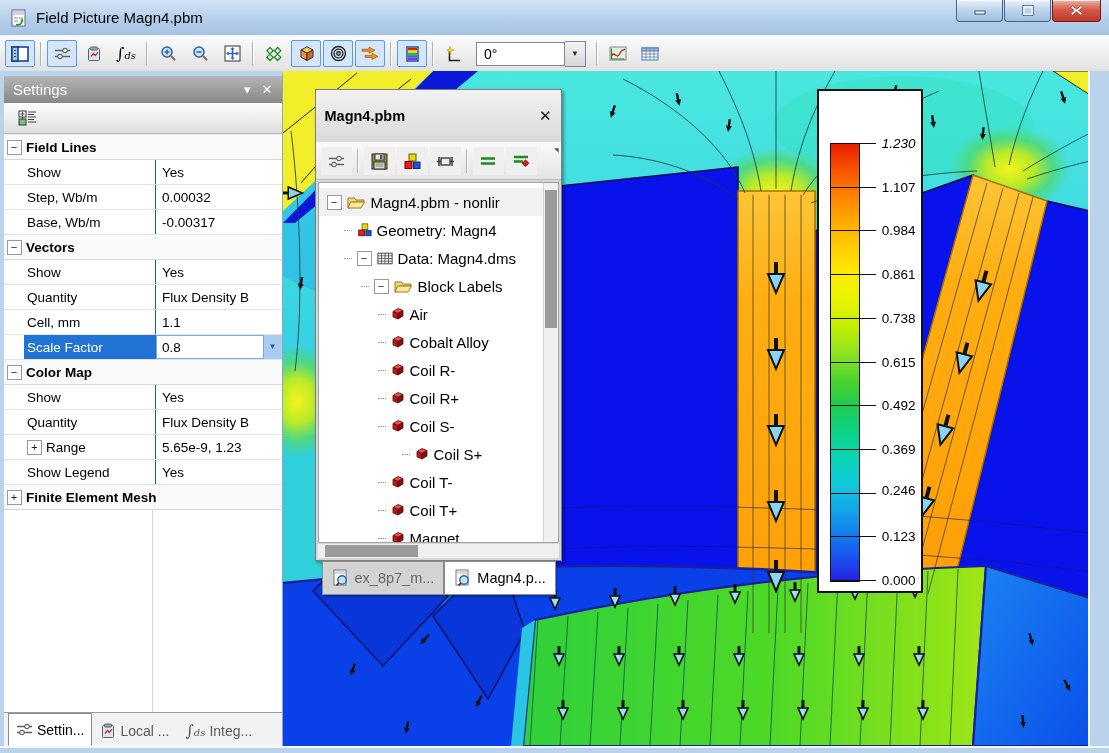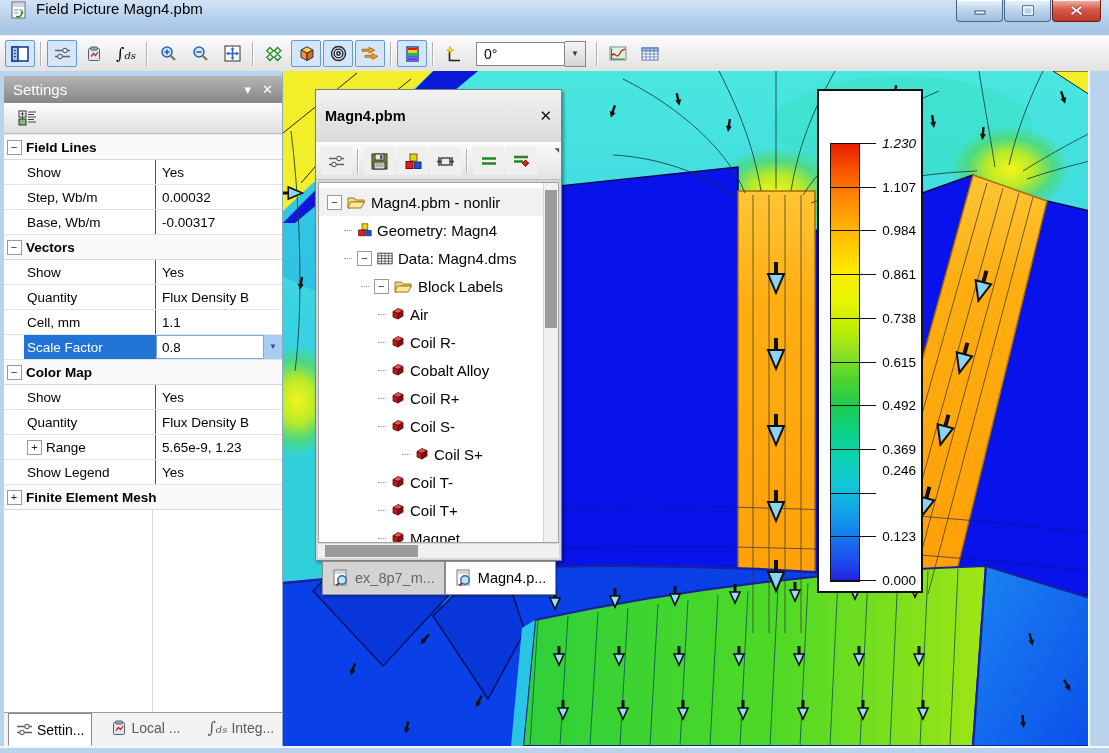--- a/index.html
+++ b/index.html
@@ -2,21 +2,21 @@
 <html><head>
 <meta charset="utf-8">
 <style>
   html,body{margin:0;padding:0}
   body{
     width:1109px;height:753px;position:relative;overflow:hidden;
     background:#b9d3ec;font-family:"Liberation Sans",sans-serif;color:#000;
     -webkit-font-smoothing:antialiased;
   }
   
-  .titlebar{height:35px;display:flex;align-items:flex-start;gap:7px;padding-left:9px;
+  .titlebar{height:35px;display:flex;align-items:center;gap:7px;padding-left:9px;
     background:linear-gradient(#d3e3f5,#b2cde9 60%,#a7c4e4);}
   .titlebar .title{font-size:15px;}
   .winbtns{position:absolute;top:0;right:8px;display:flex;gap:1px;z-index:50}
   .winbtn{width:45px;height:21px;border:1px solid #45668c;border-top:none;border-radius:0 0 4px 4px;
     background:linear-gradient(#eaf3fc,#bfd6ec 45%,#9fbfdf);display:flex;align-items:center;justify-content:center;
     box-shadow:inset 0 1px 0 rgba(255,255,255,.8);cursor:default}
   .winbtn.close{width:47px;border-color:#6e1a12;
     background:linear-gradient(#f0b5a8,#d65a49 45%,#bb3a2a);}
   
   .toolbar{height:35px;display:flex;align-items:center;gap:2px;padding:0 5px;
@@ -52,22 +52,22 @@
   .pg-row.group{font-weight:bold;background:#fafafa;border-bottom:1px solid #d8d8d8}
   .pg-row.group .pg-glabel{flex:1;display:flex;align-items:center;padding-left:2px}
   .pg-row.selected .pg-label{background:#2273d6;color:#fff;border-right-color:#2273d6}
   .pg-row.selected .pg-value{outline:1px solid #79a9de;outline-offset:-1px;padding-right:0}
   .dd-btn{position:absolute;right:0;top:0;bottom:0;width:18px;background:#a9ccf3;border-left:1px solid #79a9de;
     display:flex;align-items:center;justify-content:center;font-size:8px;color:#2c588c}
   .expander{width:13px;height:13px;flex:none;border:1px solid #999;background:#fff;display:flex;align-items:center;
     justify-content:center;font-size:11px;line-height:10px;color:#222;font-weight:normal}
   .pg-filler{flex:1;position:relative}
   .pg-filler::before{content:'';position:absolute;left:148px;top:0;bottom:0;width:1px;background:#d6d6d6}
-  .sp-tabs{height:33px;flex:none;border-top:1px solid #9c9c9c;background:#f2f2f2;display:flex;align-items:flex-start;
-    padding-left:4px;gap:11px}
+  .sp-tabs{height:33px;flex:none;border-top:1px solid #9c9c9c;background:#f2f2f2;display:flex;align-items:flex-end;
+    padding-left:4px;gap:0}
   .sp-tab{height:28px;display:flex;align-items:center;gap:4px;padding:0 7px;font-size:14px;color:#5a5a5a;
     border:1px solid transparent;white-space:nowrap}
   .sp-tab.active{background:#fff;border-color:#8a8a8a;border-bottom-color:#fff;color:#000;height:31px}
   
   .field-area{position:relative;width:807px;height:675px;overflow:hidden;background:#2fd0dc}
   .fieldpic{position:absolute;left:0;top:0;width:807px;height:675px}
   .right-border{width:19px;background:#b9d3ec;border-left:2px solid #f4f8fc}
   .bottom-strip{height:8px;background:#b9d3ec;border-top:2px solid #f4f8fc}
   
   .tool-window{position:absolute;left:32px;top:18px;width:247px;height:472px;z-index:20;
@@ -673,21 +673,21 @@
           <div class="ltick-label" style="top: 183.1px;">0.861</div>
           <div class="ltick" style="top: 226.8px;"></div>
           <div class="ltick-label" style="top: 226.8px;">0.738</div>
           <div class="ltick" style="top: 270.5px;"></div>
           <div class="ltick-label" style="top: 270.5px;">0.615</div>
           <div class="ltick" style="top: 314.2px;"></div>
           <div class="ltick-label" style="top: 314.2px;">0.492</div>
           <div class="ltick" style="top: 357.9px;"></div>
           <div class="ltick-label" style="top: 357.9px;">0.369</div>
           <div class="ltick" style="top: 401.6px;"></div>
-          <div class="ltick-label" style="top: 379px;">0.246</div>
+          <div class="ltick-label" style="top: 399px;">0.246</div>
           <div class="ltick" style="top: 445.3px;"></div>
           <div class="ltick-label" style="top: 445.3px;">0.123</div>
           <div class="ltick" style="top: 489px;"></div>
           <div class="ltick-label" style="top: 489px;">0.000</div>
         </div>
     </div>
 
     <div class="tool-window">
       <div class="tw-title">
         <span>Magn4.pbm</span>
@@ -809,32 +809,32 @@
             </div>
             <div class="tree-row" style="padding-left: 59px;">
               <span class="tree-stub"></span>
               <span class="icon">
                 <svg width="14" height="14" viewBox="0 0 14 14">
                   <path d="M2 4.5l5-3 5 2-5 3z" fill="#e85050" stroke="#5a0a0a" stroke-width="0.8"></path>
                   <path d="M2 4.5l5 2v5.5L2 10z" fill="#c01818" stroke="#5a0a0a" stroke-width="0.8"></path>
                   <path d="M12 3.5l-5 3V12l5-3z" fill="#8a0d0d" stroke="#5a0a0a" stroke-width="0.8"></path>
                 </svg>
               </span>
-              <span>Coil R-</span>
+              <span>Cobalt Alloy</span>
             </div>
             <div class="tree-row" style="padding-left: 59px;">
               <span class="tree-stub"></span>
               <span class="icon">
                 <svg width="14" height="14" viewBox="0 0 14 14">
                   <path d="M2 4.5l5-3 5 2-5 3z" fill="#e85050" stroke="#5a0a0a" stroke-width="0.8"></path>
                   <path d="M2 4.5l5 2v5.5L2 10z" fill="#c01818" stroke="#5a0a0a" stroke-width="0.8"></path>
                   <path d="M12 3.5l-5 3V12l5-3z" fill="#8a0d0d" stroke="#5a0a0a" stroke-width="0.8"></path>
                 </svg>
               </span>
-              <span>Cobalt Alloy</span>
+              <span>Coil R-</span>
             </div>
             <div class="tree-row" style="padding-left: 59px;">
               <span class="tree-stub"></span>
               <span class="icon">
                 <svg width="14" height="14" viewBox="0 0 14 14">
                   <path d="M2 4.5l5-3 5 2-5 3z" fill="#e85050" stroke="#5a0a0a" stroke-width="0.8"></path>
                   <path d="M2 4.5l5 2v5.5L2 10z" fill="#c01818" stroke="#5a0a0a" stroke-width="0.8"></path>
                   <path d="M12 3.5l-5 3V12l5-3z" fill="#8a0d0d" stroke="#5a0a0a" stroke-width="0.8"></path>
                 </svg>
               </span>

